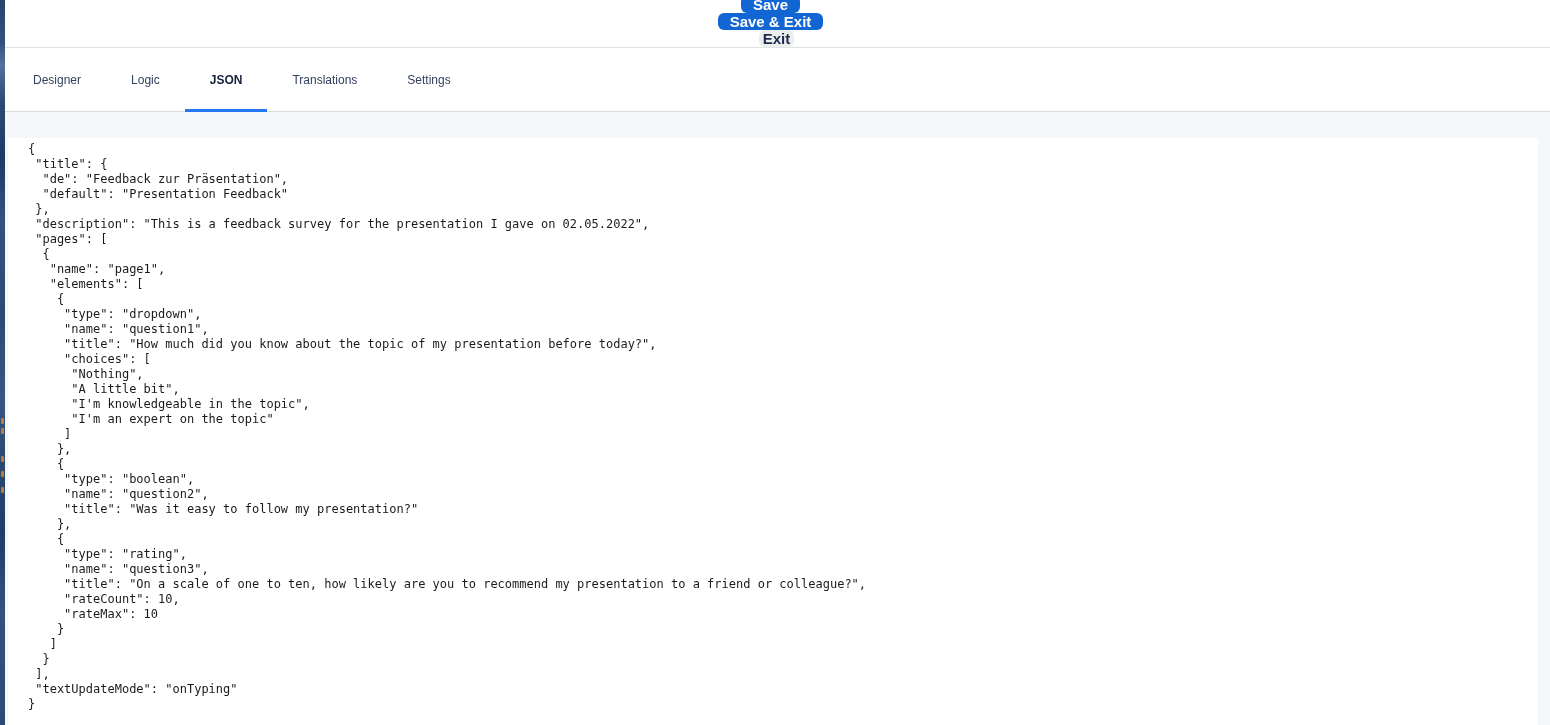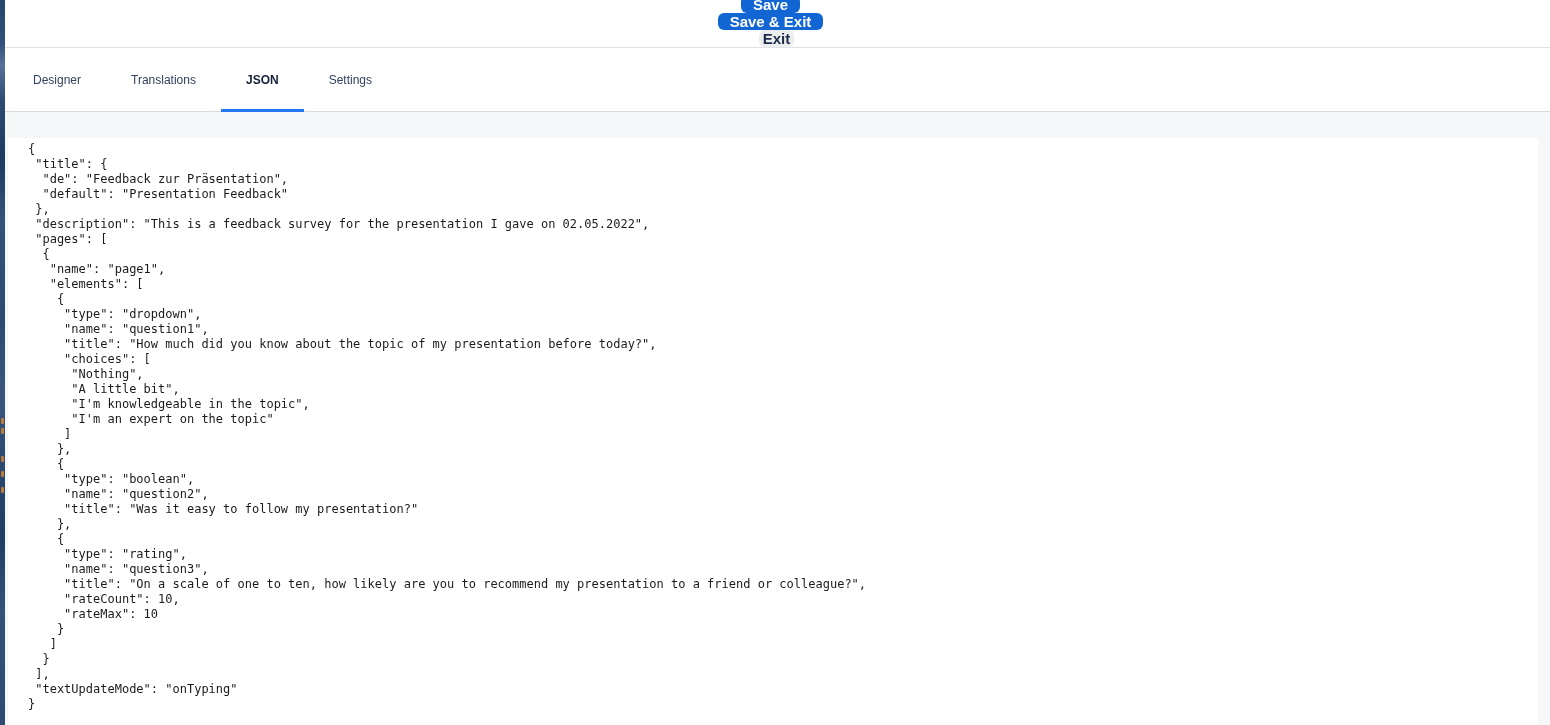--- a/index.html
+++ b/index.html
@@ -127,22 +127,23 @@
     </svg>
     <span class="knob"></span>
   </span>
   <button class="btn btn-primary">Save</button>
   <button class="btn btn-primary">Save &amp; Exit</button>
   <button class="btn btn-neutral">Exit</button>
 </header>
 
 <nav class="tabbar">
     <div class="tab">Designer</div>
+    <div class="tab">Logic</div>
+    <div class="tab active">JSON</div>
     <div class="tab">Translations</div>
-    <div class="tab active">JSON</div>
     <div class="tab">Settings</div>
   </nav>
 
 <main class="content">
   <div class="code-panel">
     <pre class="code">{
  "title": {
   "de": "Feedback zur Präsentation",
   "default": "Presentation Feedback"
  },

